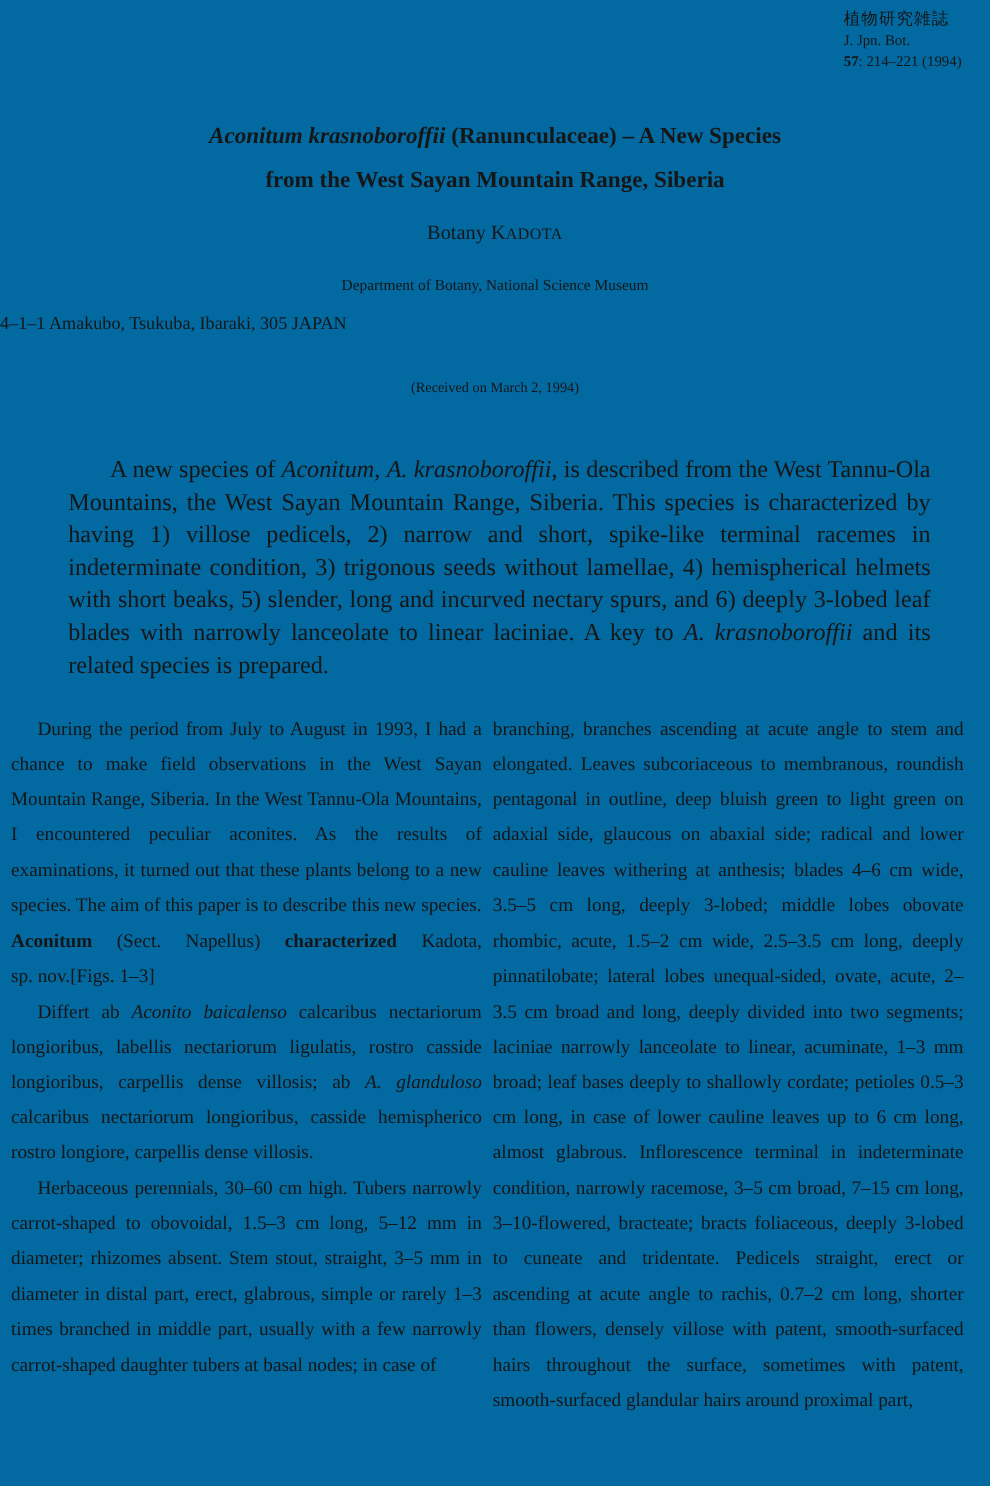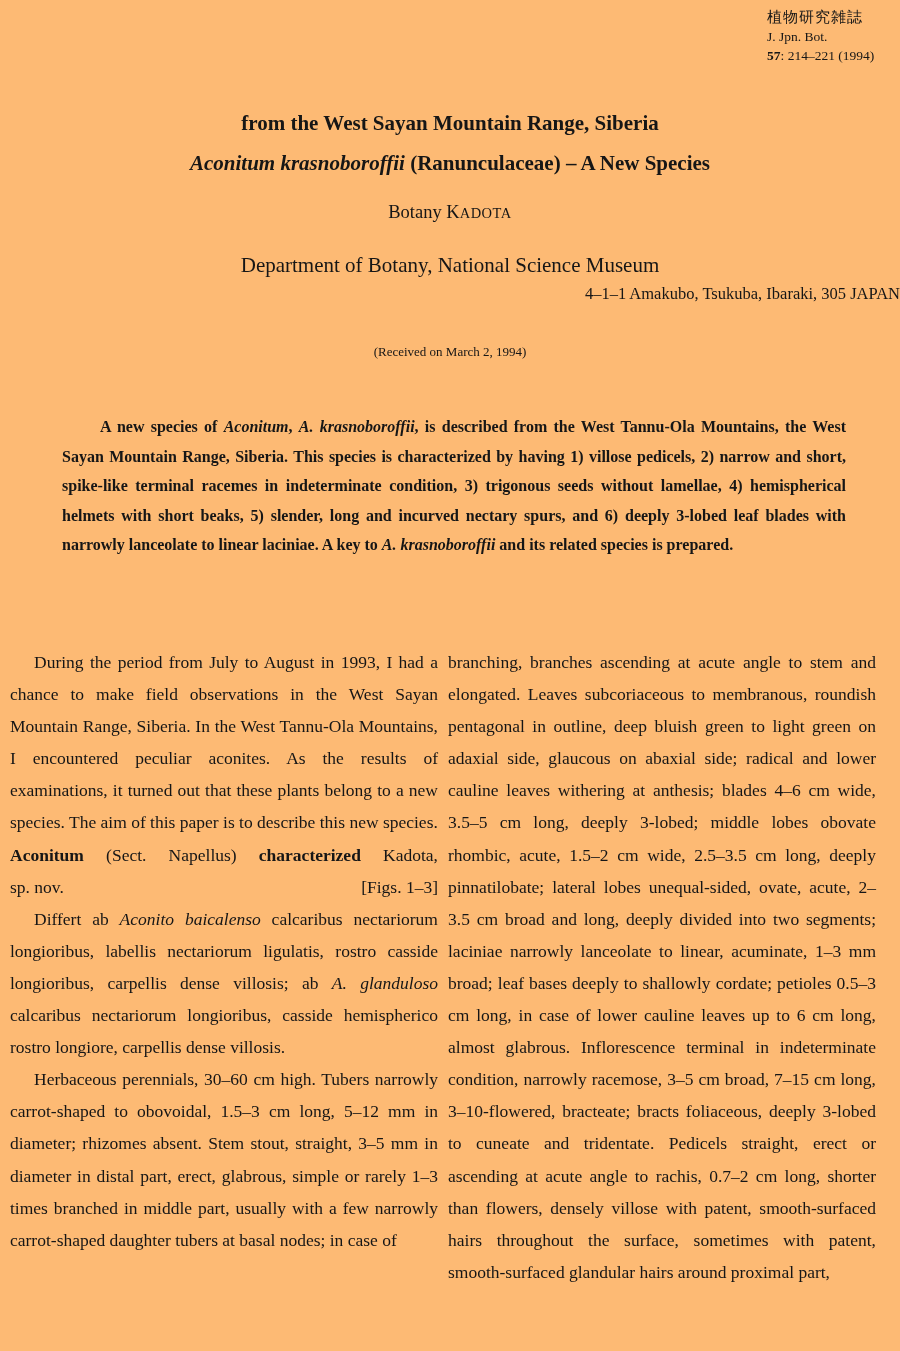--- a/index.html
+++ b/index.html
@@ -2,21 +2,21 @@
 <html><head>
 <meta charset="utf-8">
 <style>
   * { margin: 0; padding: 0; box-sizing: border-box; }
   html, body { background: #e8e8e8; }
   .page {
     position: relative;
     width: 900px;
     height: 1351px;
     margin: 0 auto;
-    background: #fdba74;
+    background: #0369a1;
     color: #161616;
     font-family: "Liberation Serif", "DejaVu Serif", serif;
     overflow: hidden;
   }
   .masthead {
     position: absolute;
     left: 767px;
     top: 8px;
     font-size: 13.5px;
     line-height: 19px;
@@ -35,69 +35,68 @@
   }
   .author-line {
     position: absolute;
     top: 202px;
     left: 0;
     width: 100%;
     text-align: center;
     font-size: 18.5px;
   }
   .author-line .sc { font-size: 14.5px; letter-spacing: 0.5px; }
-  .affil-1 { position: absolute; top: 253px; left: 0; width: 100%; text-align: center; font-size: 21px; }
-  .affil-2 { position: absolute; top: 284px; left: 0; width: 100%; text-align: right; font-size: 16.5px; padding-left: 40px; }
+  .affil-1 { position: absolute; top: 253px; left: 0; width: 100%; text-align: center; font-size: 14px; }
+  .affil-2 { position: absolute; top: 284px; left: 0; width: 100%; text-align: left; font-size: 16.5px; }
   .received { position: absolute; top: 344px; left: 0; width: 100%; text-align: center; font-size: 13px; }
   .abstract {
     position: absolute;
     top: 412px;
     left: 62px;
     width: 784px;
-    font-size: 16px;
+    font-size: 22px;
     line-height: 29.6px;
     text-align: justify;
     text-indent: 38px;
-    font-weight: bold;
   }
   .columns {
     position: absolute;
     top: 646px;
     left: 10px;
     width: 880px;
     display: flex;
     gap: 10px;
   }
   .col {
     width: 428px;
     font-size: 17.5px;
     line-height: 32.1px;
     text-align: justify;
   }
   .col p { margin: 0; }
   .indent { text-indent: 24px; }
   .force-justify { text-align: justify; text-align-last: justify; }
-  .figline { display: flex; justify-content: space-between; }
+  .figline { display: flex; }
   .b { font-weight: bold; }
   .i { font-style: italic; }
 </style>
 </head>
 <body>
 
 <div class="page">
 
   <div class="masthead">
     <div class="jp">植物研究雑誌</div>
     <div>J. Jpn. Bot.</div>
     <div><span class="b">57</span><span>: 214–221 (1994)</span></div>
   </div>
 
   <div class="title-block">
+    <div><span class="b i">Aconitum krasnoboroffii</span><span class="b"> (Ranunculaceae) – A New Species</span></div>
     <div>from the West Sayan Mountain Range, Siberia</div>
-    <div><span class="b i">Aconitum krasnoboroffii</span><span class="b"> (Ranunculaceae) – A New Species</span></div>
   </div>
 
   <div class="author-line"><span>Botany K</span><span class="sc">ADOTA</span></div>
 
   <div class="affil-1">Department of Botany, National Science Museum</div>
   <div class="affil-2">4–1–1 Amakubo, Tsukuba, Ibaraki, 305 JAPAN</div>
 
   <div class="received">(Received on March 2, 1994)</div>
 
   <div class="abstract"><span>A new species of </span><span class="i">Aconitum</span><span>, </span><span class="i">A. krasnoboroffii</span><span>, is described from the West Tannu-Ola Mountains, the West Sayan Mountain Range, Siberia. This species is characterized by having 1) villose pedicels, 2) narrow and short, spike-like terminal racemes in indeterminate condition, 3) trigonous seeds without lamellae, 4) hemispherical helmets with short beaks, 5) slender, long and incurved nectary spurs, and 6) deeply 3-lobed leaf blades with narrowly lanceolate to linear laciniae. A key to </span><span class="i">A. krasnoboroffii</span><span> and its related species is prepared.</span></div>

